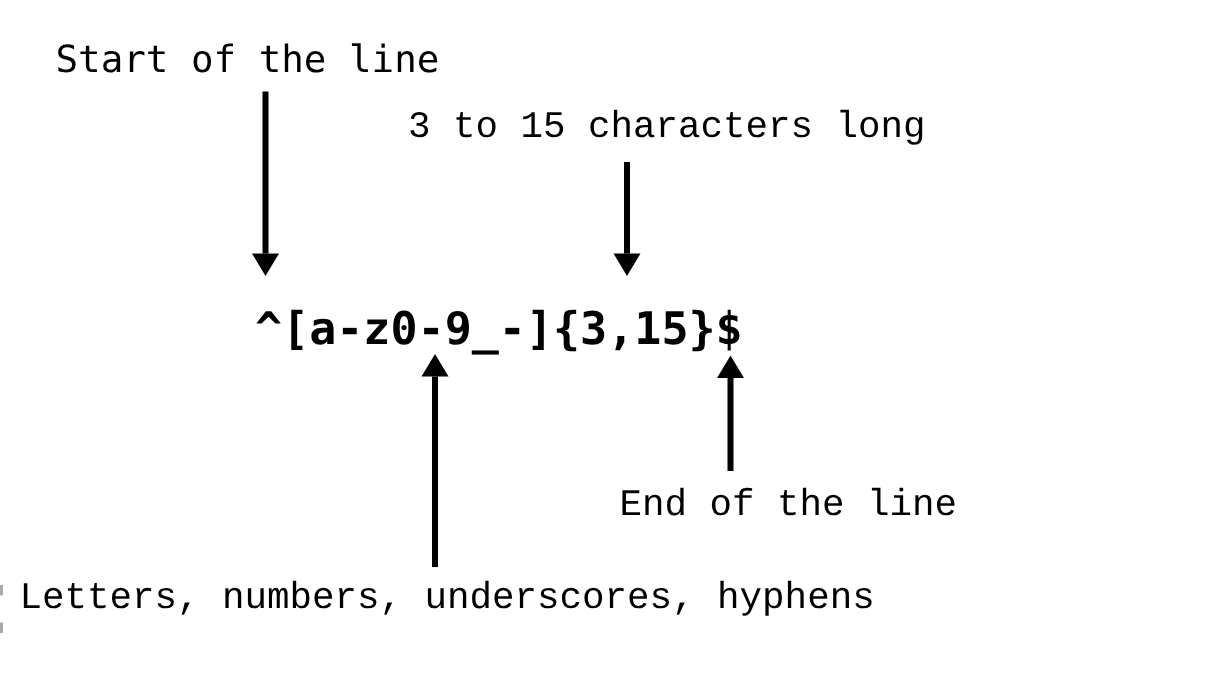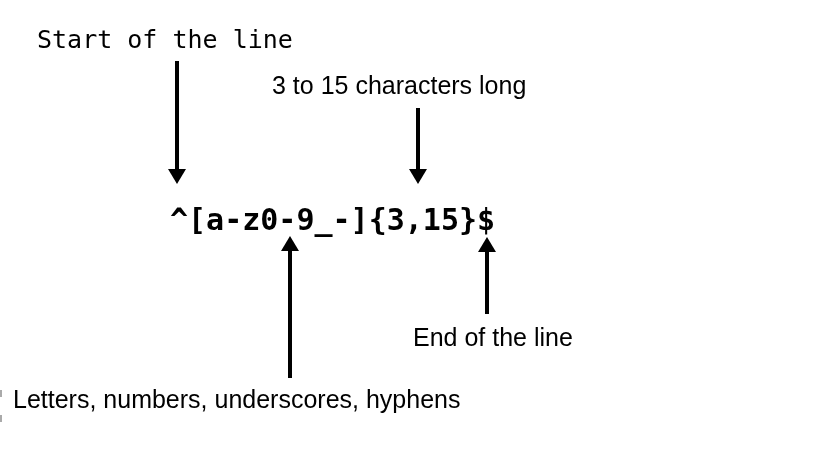--- a/index.html
+++ b/index.html
@@ -15,21 +15,21 @@
     overflow: hidden;
     color: #000000;
     margin-top: 16px;
   }
   .label {
     position: absolute;
     white-space: nowrap;
     line-height: 1.2;
     color: #000000;
   }
-  .sans  { font-family: Liberation Sans, sans-serif; font-size: 25px; text-align: right; }
+  .sans  { font-family: Liberation Mono, monospace; font-size: 25px; text-align: right; }
   .mono  { font-family: "DejaVu Sans Mono", "Liberation Mono", monospace; font-size: 25px; }
   .regex {
     position: absolute;
     left: 170px;
     top: 186px;
     font-family: "DejaVu Sans Mono", "Liberation Mono", monospace;
     font-weight: bold;
     font-size: 30px;
     line-height: 1.2;
     white-space: nowrap;

